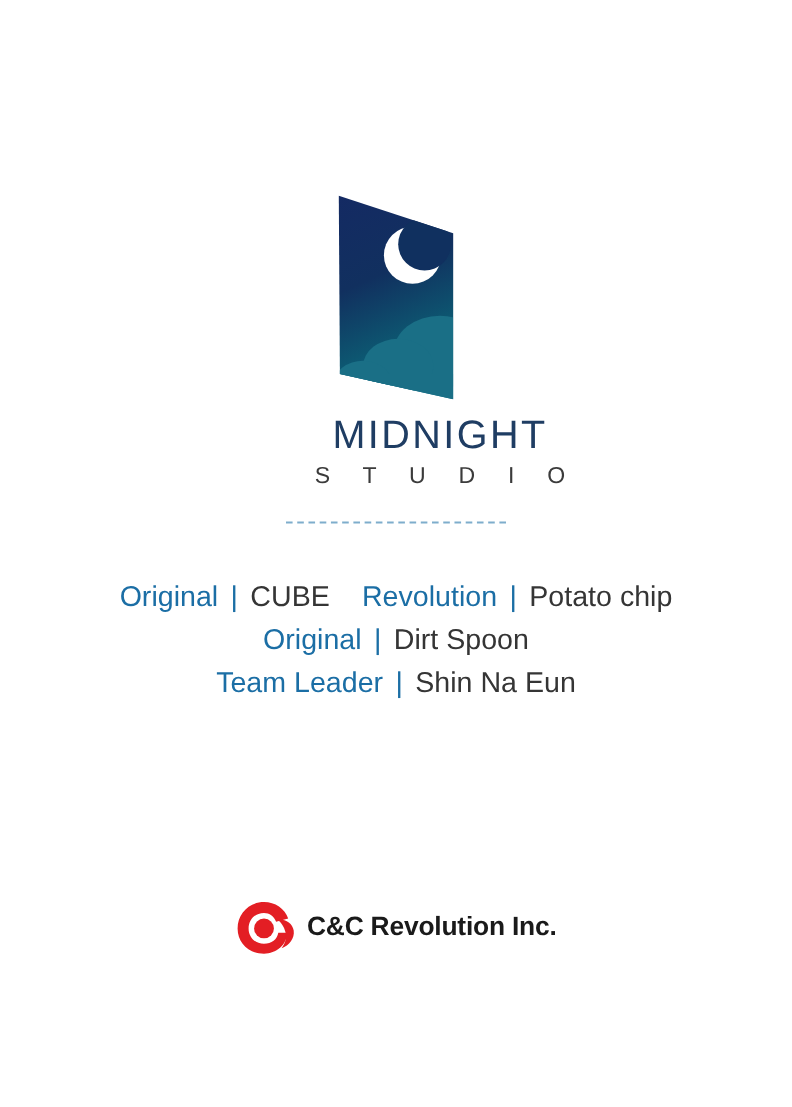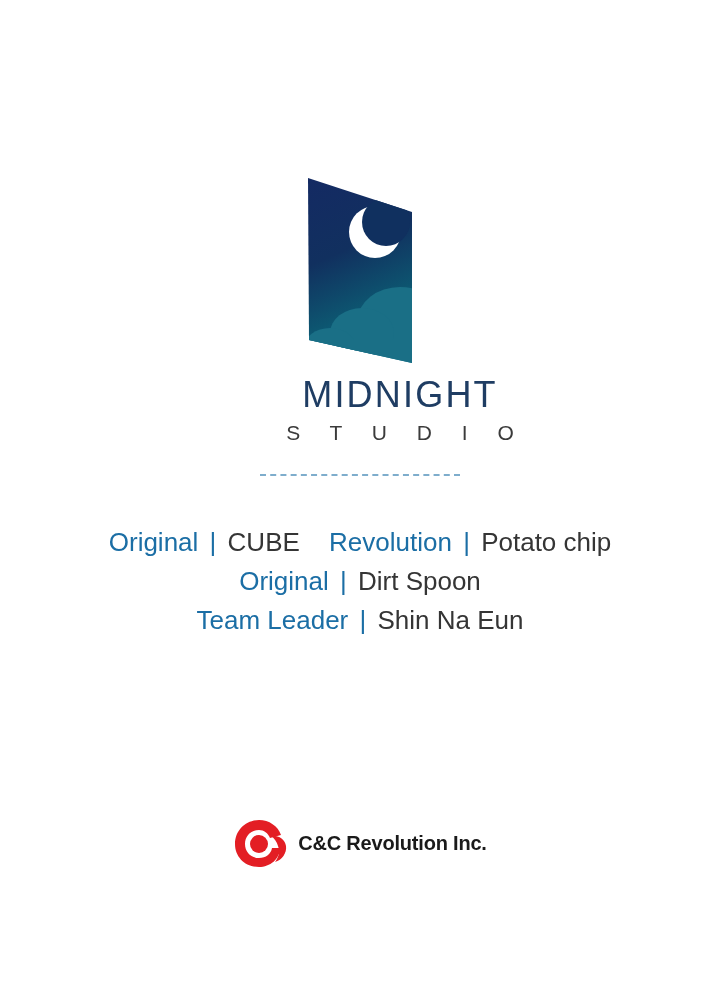--- a/index.html
+++ b/index.html
@@ -110,21 +110,21 @@
     left: 0;
     top: 818px;
     width: 720px;
     display: flex;
     align-items: center;
     justify-content: center;
     gap: 9px;
   }
   .publisher-mark { width: 56px; height: 50px; display: block; flex: none; }
   .publisher-name {
-    font-size: 20px;
+    font-size: 24px;
     font-weight: 700;
     color: #1a1a1a;
     letter-spacing: -0.2px;
     line-height: 1;
     font-family: "Liberation Sans", "DejaVu Sans", sans-serif;
   }
 </style>
 </head>
 <body>
 

